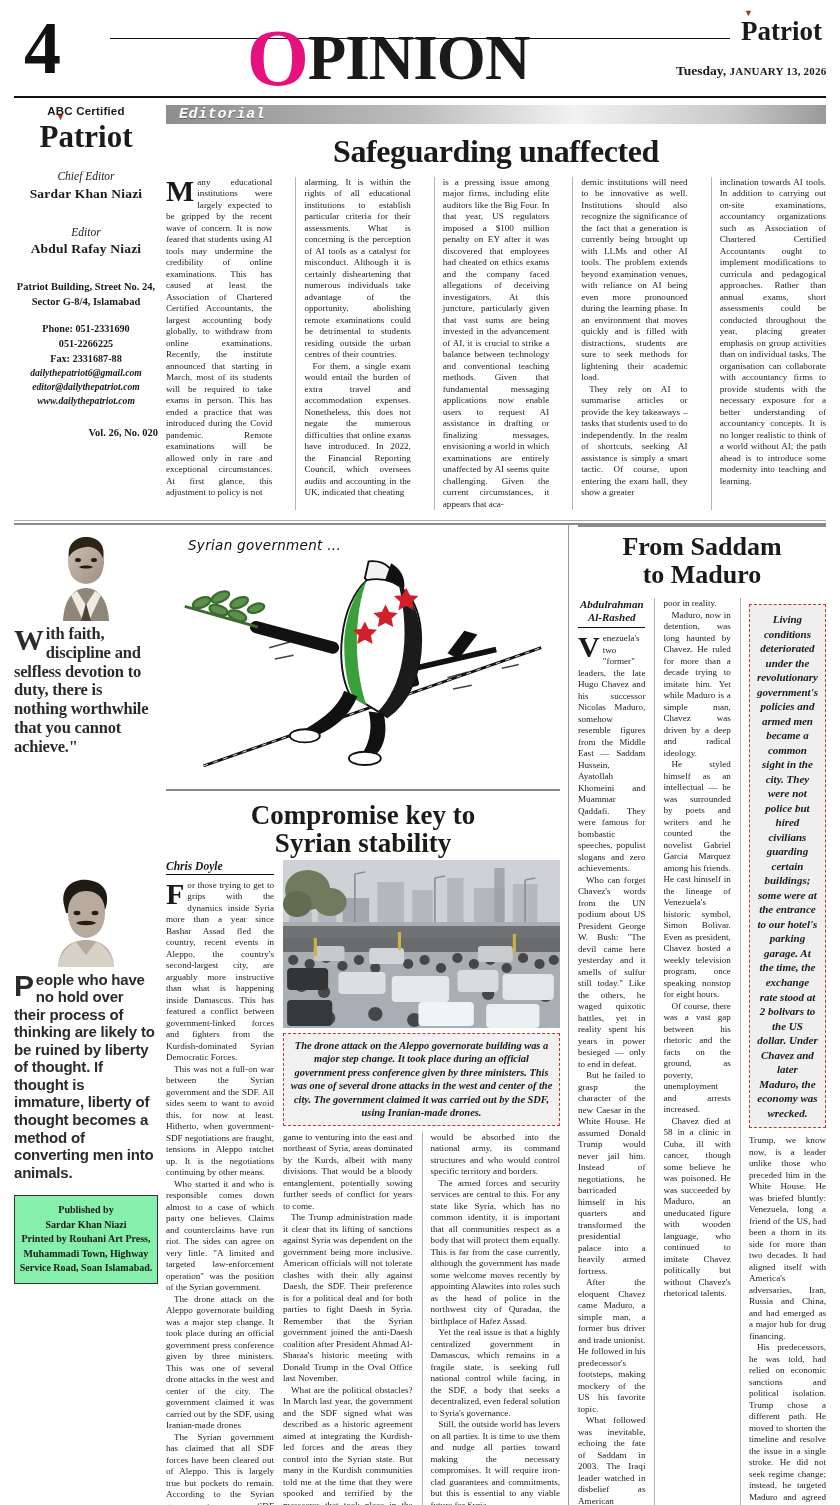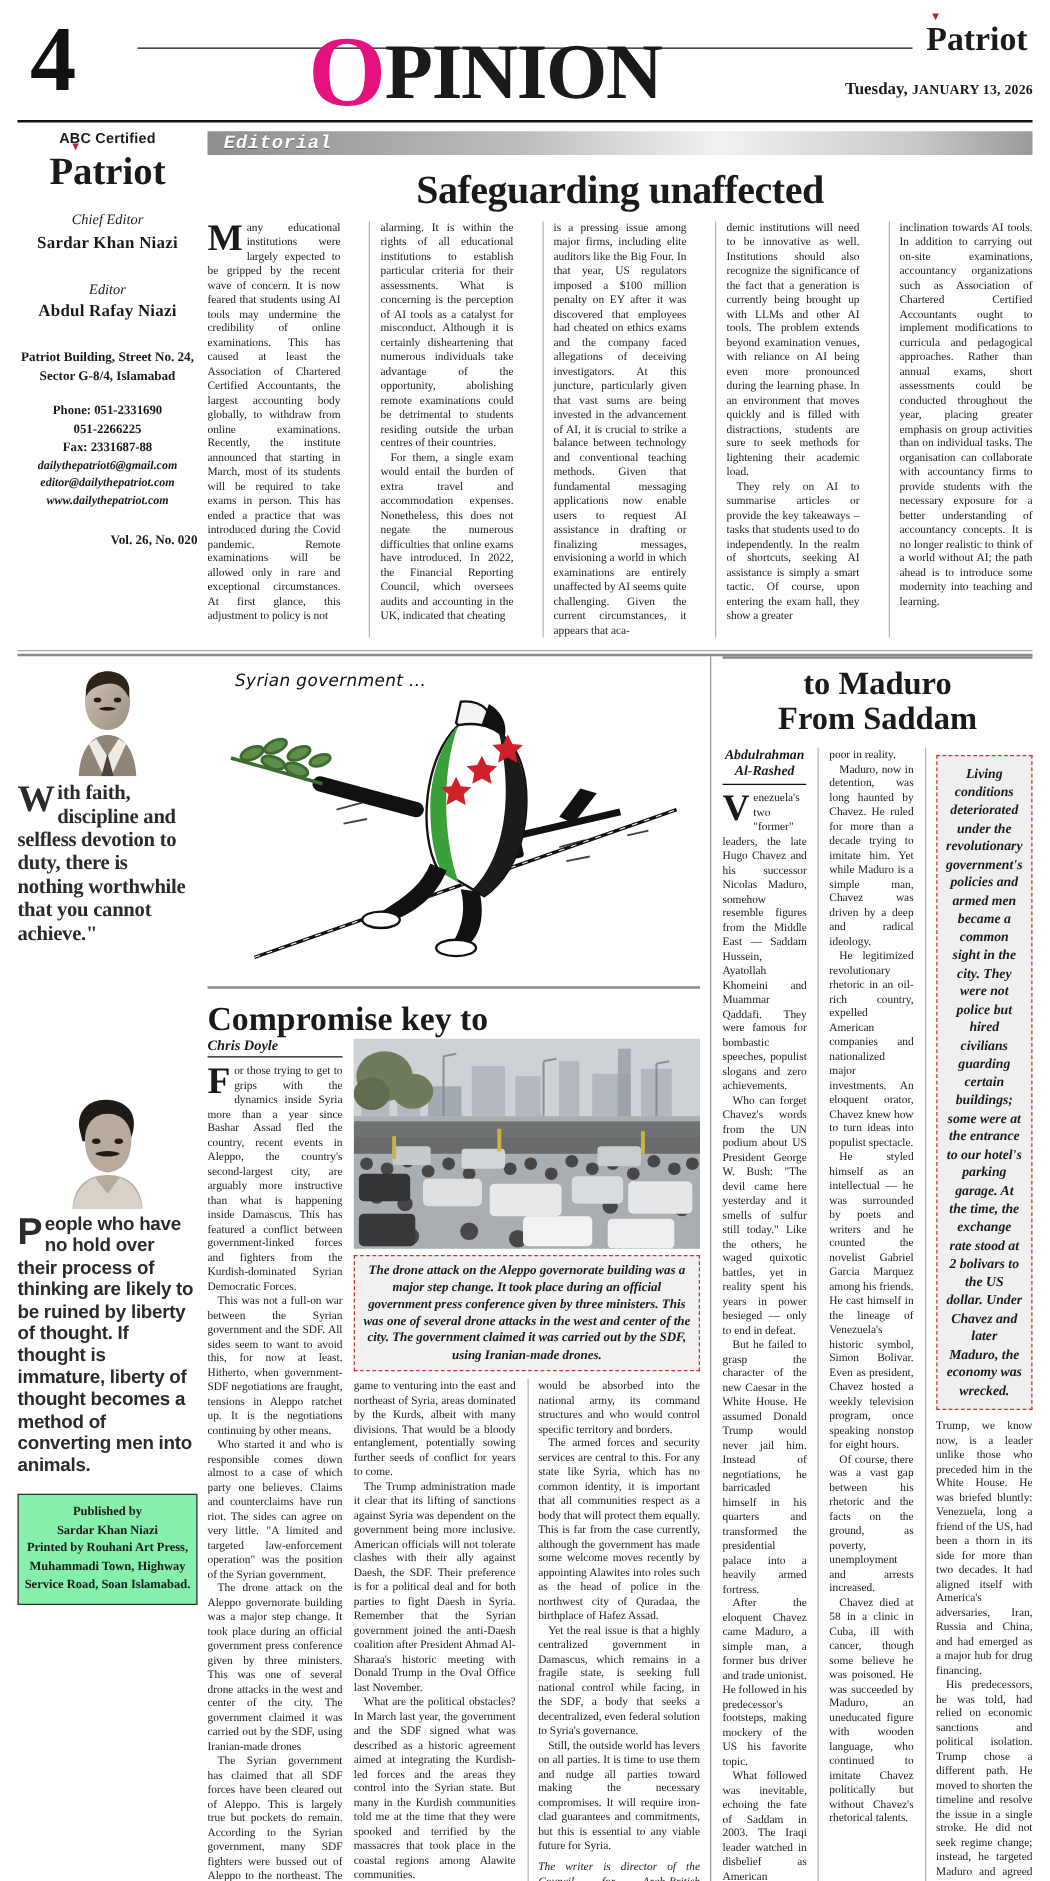--- a/index.html
+++ b/index.html
@@ -95,21 +95,21 @@
   .q-text.sans { font-family:"Liberation Sans", sans-serif; font-weight:600; font-size:15px; line-height:1.17;}
 
   
   .cartoon { position:relative; height:258px; margin-top:4px; }
   .cartoon .cap {
     position:absolute; left:22px; top:8px; font-family:"DejaVu Sans", sans-serif;
     font-size:13.5px; font-style:italic; color:#111; letter-spacing:0.3px;
   }
 
   
-  .a2-title { text-align:left; font-weight:700; font-size:27px; line-height:1.05; margin:10px 0 0 0;}
+  .a2-title { text-align:center; font-weight:700; font-size:27px; line-height:1.05; margin:10px 0 0 0;}
   .a2-body { display:flex; gap:9px; margin-top:2px;}
   .byline { font-weight:700; font-style:italic; font-size:11.5px; border-bottom:1.4px solid #111; padding-bottom:2px; margin-bottom:5px;}
   .photo {
     width:100%; height:168px; position:relative; overflow:hidden; background:#c3c8cc;
   }
   .capbox {
     border:1.6px dashed #c0392b; background:#f1f1f1; padding:5px 6px; margin-top:5px;
     font-style:italic; font-size:10.4px; line-height:1.3; text-align:center; font-weight:600;
   }
   .pullbox {
@@ -297,20 +297,21 @@
               <path d="M306 162 L326 158"></path>
             <path d="M358 140 L376 136"></path>
           </g>
         </svg>
       </div>
 
       <div style="height:2px;background:#8a8a8a;margin-top:2px;"></div>
 
       <div class="a2-title">
         <div>Compromise key to</div>
+        <div>Syrian stability</div>
       </div>
 
       <div class="a2-body">
         <div style="flex:0 0 108px;">
           <div class="byline">Chris Doyle</div>
           <p class="t dropcap">For those trying to get to grips with the dynamics inside Syria more than a year since Bashar Assad fled the country, recent events in Aleppo, the country's second-largest city, are arguably more instructive than what is happening inside Damascus. This has featured a conflict between government-linked forces and fighters from the Kurdish-dominated Syrian Democratic Forces.</p>
           <p class="t">This was not a full-on war between the Syrian government and the SDF. All sides seem to want to avoid this, for now at least. Hitherto, when government-SDF negotiations are fraught, tensions in Aleppo ratchet up. It is the negotiations continuing by other means.</p>
           <p class="t">Who started it and who is responsible comes down almost to a case of which party one believes. Claims and counterclaims have run riot. The sides can agree on very little. "A limited and targeted law-enforcement operation" was the position of the Syrian government.</p>
           <p class="t">The drone attack on the Aleppo governorate building was a major step change. It took place during an official government press conference given by three ministers. This was one of several drone attacks in the west and center of the city. The government claimed it was carried out by the SDF, using Iranian-made drones</p>
           <p class="t">The Syrian government has claimed that all SDF forces have been cleared out of Aleppo. This is largely true but pockets do remain. According to the Syrian government, many SDF fighters were bussed out of Aleppo to the northeast. The SDF initially denied this.</p>
@@ -431,42 +432,41 @@
               <p class="endnote">The writer is director of the Council for Arab-British Understanding in London. X: @Doylech</p>
             </div>
           </div>
         </div>
       </div>
     </div>
 
     <div class="mid-right">
       <div style="height:2px;background:#8a8a8a;margin-bottom:6px;"></div>
       <div style="text-align:center;font-weight:700;font-size:26px;line-height:1.06;">
+        <div>From Saddam</div>
         <div>to Maduro</div>
-        <div>From Saddam</div>
       </div>
 
       <div style="display:flex; gap:9px; margin-top:10px;">
         <div style="flex:1;">
           <div style="text-align:center;">
             <div style="font-weight:700;font-style:italic;font-size:11px;line-height:1.2;">Abdulrahman</div>
             <div style="font-weight:700;font-style:italic;font-size:11px;line-height:1.2;border-bottom:1.4px solid #111;padding-bottom:3px;">Al-Rashed</div>
           </div>
           <p class="t dropcap" style="margin-top:5px;">Venezuela's two "former" leaders, the late Hugo Chavez and his successor Nicolas Maduro, somehow resemble figures from the Middle East — Saddam Hussein, Ayatollah Khomeini and Muammar Qaddafi. They were famous for bombastic speeches, populist slogans and zero achievements.</p>
           <p class="t">Who can forget Chavez's words from the UN podium about US President George W. Bush: "The devil came here yesterday and it smells of sulfur still today." Like the others, he waged quixotic battles, yet in reality spent his years in power besieged — only to end in defeat.</p>
           <p class="t">But he failed to grasp the character of the new Caesar in the White House. He assumed Donald Trump would never jail him. Instead of negotiations, he barricaded himself in his quarters and transformed the presidential palace into a heavily armed fortress.</p>
           <p class="t">After the eloquent Chavez came Maduro, a simple man, a former bus driver and trade unionist. He followed in his predecessor's footsteps, making mockery of the US his favorite topic.</p>
           <p class="t">What followed was inevitable, echoing the fate of Saddam in 2003. The Iraqi leader watched in disbelief as American columns advanced along the Tigris through the heart of Baghdad. Saddam fled in haste to Tikrit, hid in a pit on a friend's farm and was soon betrayed by one of his own, handed over to the Americans and led away under guard.</p>
 
         </div>
 
         <div style="flex:1;" class="colsep">
           <p class="t">poor in reality.</p>
           <p class="t">Maduro, now in detention, was long haunted by Chavez. He ruled for more than a decade trying to imitate him. Yet while Maduro is a simple man, Chavez was driven by a deep and radical ideology.</p>
-          <p class="t">He legitimized revolutionary rhetoric in an oil-rich country, expelled American companies and nationalized major investments. An eloquent orator, Chavez knew how to turn ideas into populist spectacle.</p>
           <p class="t">He styled himself as an intellectual — he was surrounded by poets and writers and he counted the novelist Gabriel Garcia Marquez among his friends. He cast himself in the lineage of Venezuela's historic symbol, Simon Bolivar. Even as president, Chavez hosted a weekly television program, once speaking nonstop for eight hours.</p>
           <p class="t">Of course, there was a vast gap between his rhetoric and the facts on the ground, as poverty, unemployment and arrests increased.</p>
           <p class="t">Chavez died at 58 in a clinic in Cuba, ill with cancer, though some believe he was poisoned. He was succeeded by Maduro, an uneducated figure with wooden language, who continued to imitate Chavez politically but without Chavez's rhetorical talents.</p>
         </div>
 
         <div style="flex:1;" class="colsep">
           <div class="pullbox">Living conditions deteriorated under the revolutionary government's policies and armed men became a common sight in the city. They were not police but hired civilians guarding certain buildings; some were at the entrance to our hotel's parking garage. At the time, the exchange rate stood at 2 bolivars to the US dollar. Under Chavez and later Maduro, the economy was wrecked.</div>
           <p class="t">Trump, we know now, is a leader unlike those who preceded him in the White House. He was briefed bluntly: Venezuela, long a friend of the US, had been a thorn in its side for more than two decades. It had aligned itself with America's adversaries, Iran, Russia and China, and had emerged as a major hub for drug financing.</p>
           <p class="t">His predecessors, he was told, had relied on economic sanctions and political isolation. Trump chose a different path. He moved to shorten the timeline and resolve the issue in a single stroke. He did not seek regime change; instead, he targeted Maduro and agreed to work with his deputy. Defiant leaders would do well to learn from what happened in Caracas — be careful, Trump is in search of victories.</p>
 

